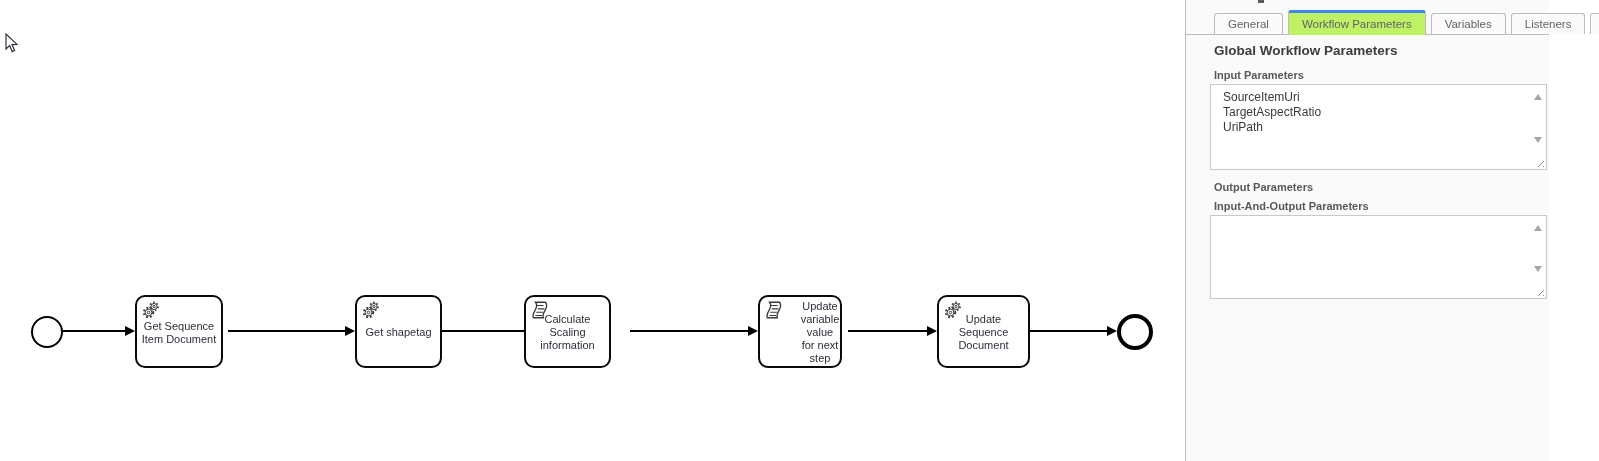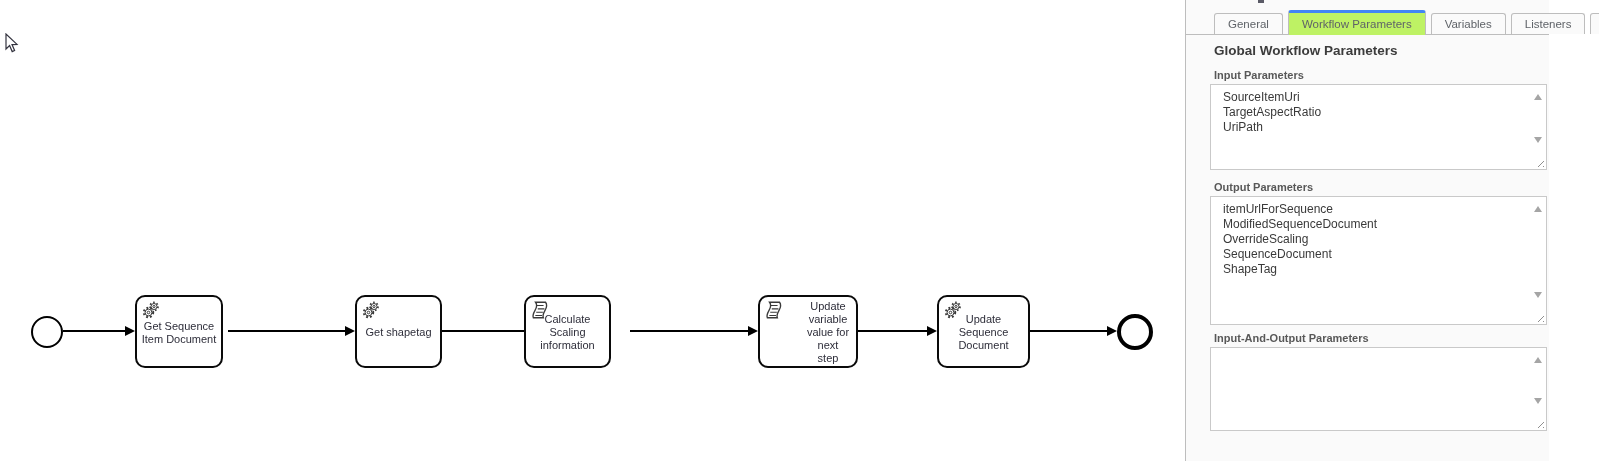--- a/index.html
+++ b/index.html
@@ -123,21 +123,21 @@
     <div class="task" style="left:524px; width:87px;">
       <svg class="task-icon" viewBox="0 0 18 18">
         <path d="M5,2 H14 C18,7 10,11 12,16 H3 C1,11 9,7 5,2 Z" fill="#fff" stroke="#3a3a3a" stroke-width="1.2"></path>
         <path d="M6.2,5 h6 M7,8 h6 M5.6,11 h6 M4.8,14 h6" stroke="#3a3a3a" stroke-width="1" fill="none"></path>
       </svg>
       <span class="task-label">Calculate
 Scaling
 information</span>
     </div>
 
-    <div class="task" style="left:758px; width:100px;padding-left:40px;">
+    <div class="task" style="left:758px; width:84px;padding-left:40px;">
       <svg class="task-icon" viewBox="0 0 18 18">
         <path d="M5,2 H14 C18,7 10,11 12,16 H3 C1,11 9,7 5,2 Z" fill="#fff" stroke="#3a3a3a" stroke-width="1.2"></path>
         <path d="M6.2,5 h6 M7,8 h6 M5.6,11 h6 M4.8,14 h6" stroke="#3a3a3a" stroke-width="1" fill="none"></path>
       </svg>
       <span class="task-label">Update variable
 value for next
 step</span>
     </div>
 
     <div class="task" style="left:937px; width:93px;">
@@ -179,32 +179,20 @@
           <div>SourceItemUri</div>
           <div>TargetAspectRatio</div>
           <div>UriPath</div>
         </div>
         <div class="sb-up"></div>
         <div class="sb-down"></div>
         <div class="resize-grip"></div>
       </div>
 
       <div class="field-label">Output Parameters</div>
-      <div class="listbox lb-output">
-        <div class="items">
-          <div>itemUrlForSequence</div>
-          <div>ModifiedSequenceDocument</div>
-          <div>OverrideScaling</div>
-          <div>SequenceDocument</div>
-          <div>ShapeTag</div>
-        </div>
-        <div class="sb-up"></div>
-        <div class="sb-down"></div>
-        <div class="resize-grip"></div>
-      </div>
 
       <div class="field-label tight">Input-And-Output Parameters</div>
       <div class="listbox lb-inout">
         <div class="items"></div>
         <div class="sb-up"></div>
         <div class="sb-down"></div>
         <div class="resize-grip"></div>
       </div>
 
     </div>

